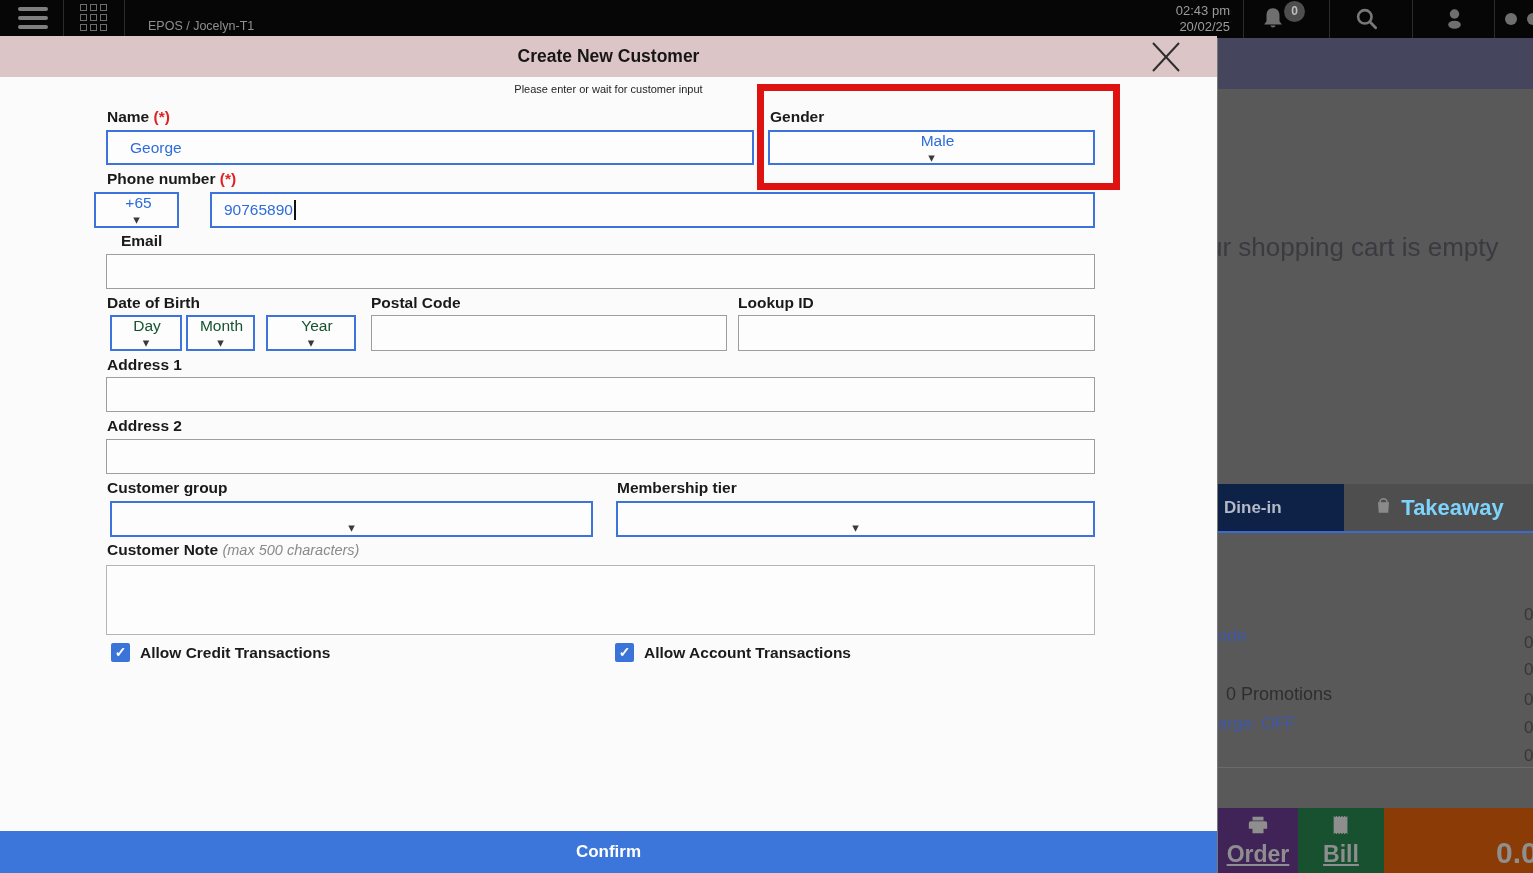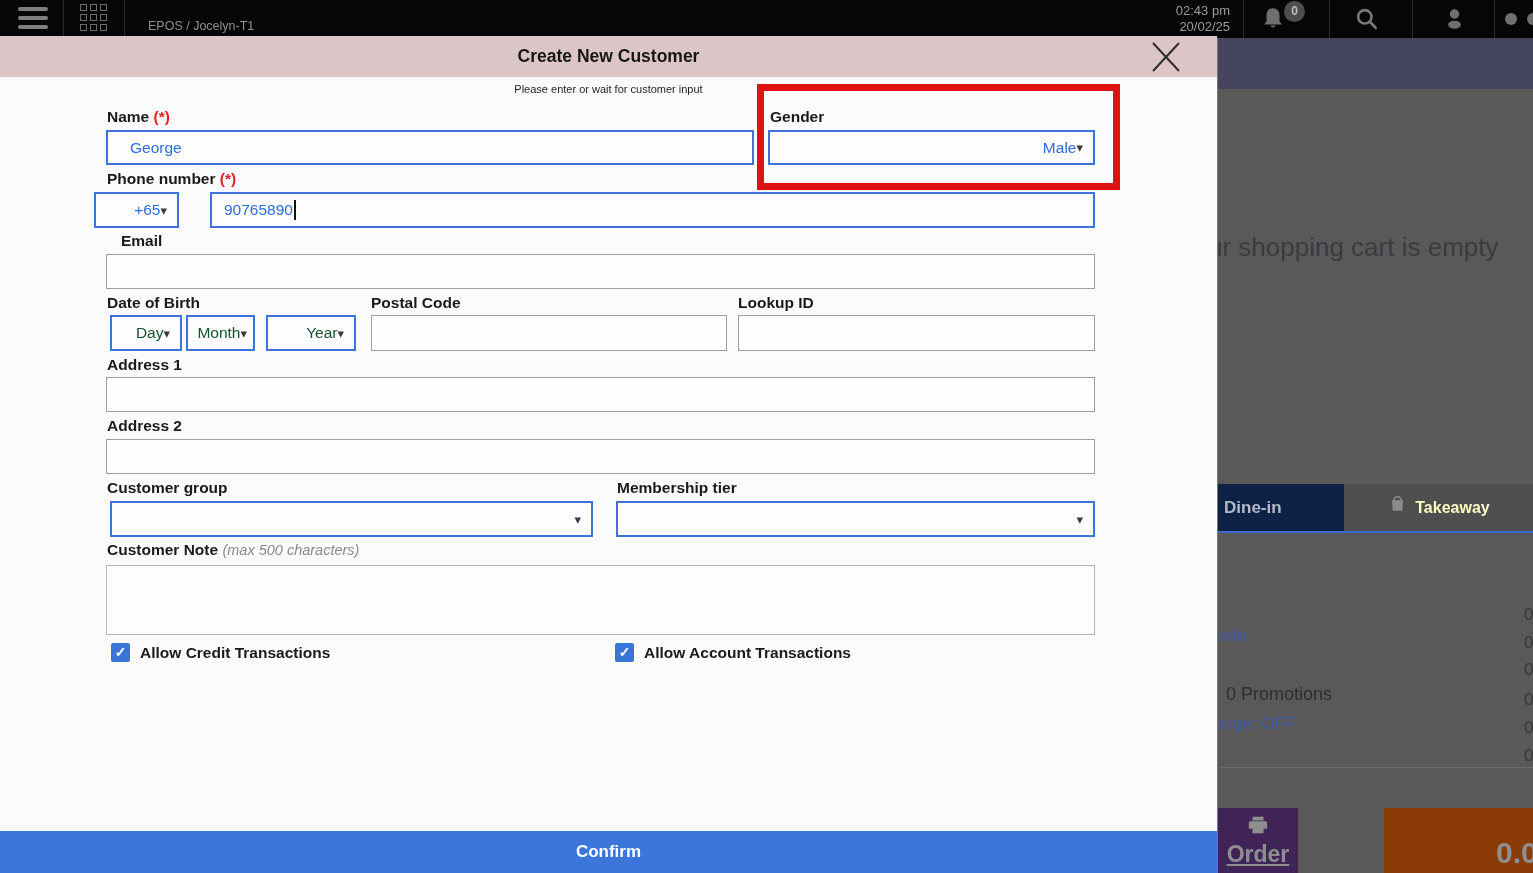--- a/index.html
+++ b/index.html
@@ -24,22 +24,22 @@
     background:#4e4e4e; color:#bdbdbd; font-size:12px; font-weight:bold; text-align:center; line-height:21px; }
 
   
   #cart-panel { left:1217px; top:38px; width:316px; height:835px; background:#595959;
     overflow:hidden; border-left:1px solid #787878; }
   #cart-header-band { left:0; top:0; width:316px; height:51px; background:#45455e; }
   #cart-empty { left:-10px; top:194px; font-size:26px; color:#3a3a41; white-space:nowrap; }
   #cart-tabs { left:0; top:446px; width:344px; height:49px; border-bottom:2px solid #3e69cd;padding-left:36px; }
   #tab-dinein { left:0; top:0; width:126px; height:47px; background:#0e2248; color:#b4b9c6;
     font-size:17px; font-weight:bold; line-height:47px; padding-left:6px; }
-  #tab-takeaway { left:126px; top:0; width:190px; height:47px; background:#4e4e4e; color:#fef9c3;
-    font-size:16px; font-weight:bold; line-height:47px; display:flex; align-items:center; justify-content:center; gap:8px; }
+  #tab-takeaway { left:126px; top:0; width:190px; height:47px; background:#4e4e4e; color:#7dd3fc;
+    font-size:22px; font-weight:bold; line-height:47px; display:flex; align-items:center; justify-content:center; gap:8px; }
   .amt { position:absolute; left:306px; width:30px; font-size:17px; color:#373737; white-space:nowrap; }
   .frag-blue { position:absolute; font-size:17px; color:#3e57a8; white-space:nowrap; }
   .frag-dark { position:absolute; font-size:18px; color:#2e2e2e; white-space:nowrap; }
   #cart-divider { left:0; top:729px; width:316px; height:1px; background:#6b6b6b; }
   .cart-btn { position:absolute; top:770px; height:65px; display:flex; flex-direction:column;
     align-items:center; justify-content:flex-start; padding-top:6px; overflow:visible; }
   .cart-btn .lbl { font-size:23px; font-weight:bold; color:#8e8e91; margin-top:1px;text-decoration:underline; }
   #order-btn { left:0; width:80px; background:#402457; }
   #bill-btn { left:80px; width:86px; background:#17512f; }
   #pay-btn { left:166px; width:150px; background:#8a3b06; }
@@ -52,21 +52,21 @@
   #modal-body { left:0; top:77px; width:1217px; height:754px; background:#fbfbfb; z-index:6; }
   #subtitle { left:0; top:6px; width:1217px; text-align:center; font-size:11px; color:#1f1f1f; }
 
   .flabel { position:absolute; font-size:15.5px; font-weight:bold; color:#1a1a1a; white-space:nowrap; }
   .flabel .req { color:#e02121; }
   .hint { font-weight:normal; font-style:italic; color:#8a8a8a; font-size:14.5px; }
   .inp { position:absolute; background:#fdfdfd; border:1px solid #9e9e9e; font-size:15.5px;
     color:#333; padding:0 12px; display:flex; align-items:center; }
   .inp.focused { border:2px solid #3c73dc; color:#2e6cdb; }
   .sel { position:absolute; background:#fdfdfd; border:2px solid #3c73dc; font-size:15.5px;
-    display:flex; align-items:center; justify-content:flex-end; padding:0 10px; cursor:pointer; }
+    display:flex; align-items:center; justify-content:space-between; padding:0 10px; cursor:pointer;flex-direction:column; }
   .sel .val { color:#2e6cdb; padding-left:12px; }
   .sel .ph { color:#14532d; padding-left:2px; }
   .caret { color:#3a3a3a; font-size:13px; }
   .cursor { display:inline-block; width:2px; height:20px; background:#111; margin-left:1px; }
   .cbx { position:absolute; width:19px; height:19px; background:#3a74d8; border-radius:2px;
     color:#fff; font-size:14px; font-weight:bold; text-align:center; line-height:19px; cursor:pointer; }
   #confirm-bar { left:0; top:831px; width:1217px; height:42px; background:#3d76db; color:#fff;
     font-size:17px; font-weight:bold; text-align:center; line-height:42px; cursor:pointer; z-index:7; }
 
   
@@ -157,20 +157,28 @@
   <div id="cart-divider" class="abs"></div>
 
   <div id="order-btn" class="cart-btn">
     <span>
       <svg width="24" height="22" viewBox="0 0 24 24">
           <path fill="#8e8e8e" d="M6 3h12v4H6V3zm-2 5h16a2 2 0 0 1 2 2v6h-4v5H6v-5H2v-6a2 2 0 0 1 2-2zm4 8h8v4H8v-4zm9-6h2v2h-2v-2z"></path>
         </svg>
     </span>
     <span class="lbl">Order</span>
   </div>
+  <div id="bill-btn" class="cart-btn">
+    <span>
+      <svg width="24" height="22" viewBox="0 0 24 24">
+          <path fill="#8e8e8e" d="M4 2l1.5 1.5L7 2l1.5 1.5L10 2l1.5 1.5L13 2l1.5 1.5L16 2l1.5 1.5L19 2v20l-1.5-1.5L16 22l-1.5-1.5L13 22l-1.5-1.5L10 22l-1.5-1.5L7 22l-1.5-1.5L4 22V2zm3 6h10v2H7V8zm0 4h10v2H7v-2z"></path>
+        </svg>
+    </span>
+    <span class="lbl">Bill</span>
+  </div>
   <div id="pay-btn" class="cart-btn">
     <span id="pay-amount">0.0</span>
   </div>
 </div>
 
 <div id="modal-header" class="abs">
   <div id="modal-title">Create New Customer</div>
   <div id="close-btn">
     <svg width="40" height="36" viewBox="0 0 40 36">
         <line x1="7" y1="4" x2="33" y2="32" stroke="#2e2e2e" stroke-width="2"></line>

